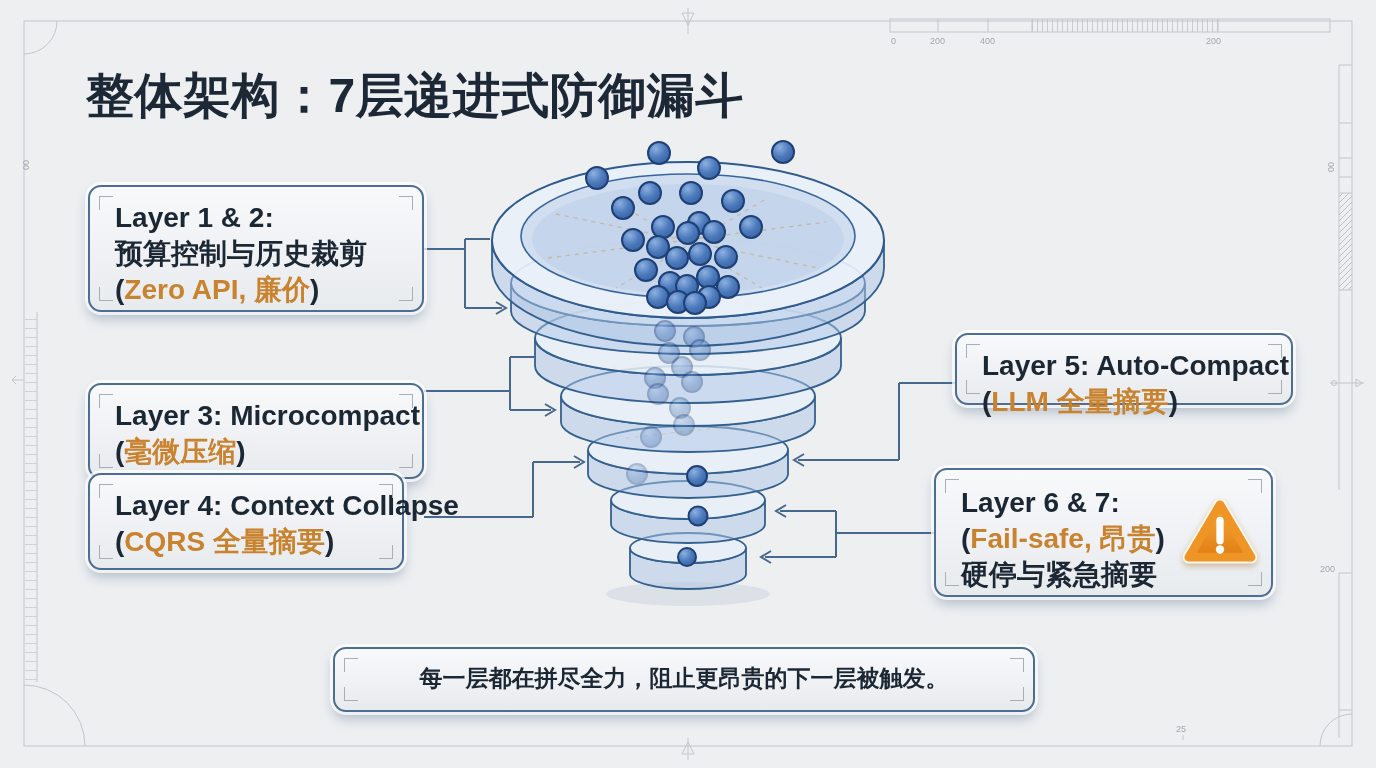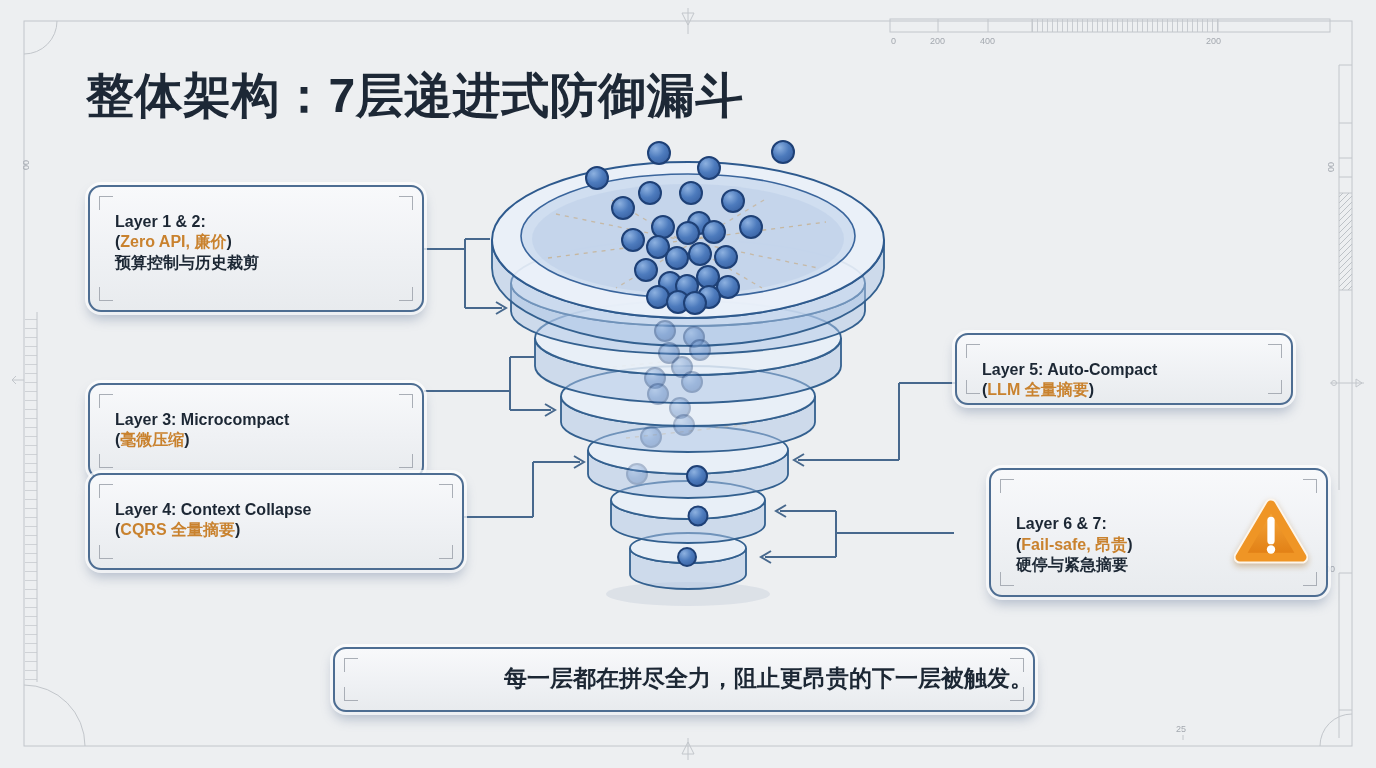--- a/index.html
+++ b/index.html
@@ -15,25 +15,25 @@
     font-size:48px;font-weight:800;color:#1d2836;letter-spacing:.5px;
   }
 
   .label-box{
     position:absolute;box-sizing:border-box;
     border:2px solid #4d6d92;border-radius:13px;
     background:linear-gradient(180deg,#f8f9fb 0%,#eff1f4 55%,#e8ebee 100%);
     box-shadow:0 0 0 3px rgba(255,255,255,.75),0 7px 12px rgba(96,115,148,.40);
   }
   .box-text{
-    padding:25px 18px 0 25px;
-    font-size:16px;font-weight:600;color:#1c2734;line-height:1.28;
+    padding:13px 18px 0 25px;
+    font-size:28px;font-weight:600;color:#1c2734;line-height:1.28;
     white-space:nowrap;
   }
-  .footer-box .box-text{padding:15px 0 0 0;text-align:right;font-size:23px;}
+  .footer-box .box-text{padding:15px 0 0 0;text-align:center;font-size:23px;}
   .orange{color:#c9822e;}
 
   .cbr{position:absolute;width:13px;height:13px;border:0 solid #a9aeb6;}
   .cbr.tl{top:9px;left:9px;border-top-width:1.5px;border-left-width:1.5px;}
   .cbr.tr{top:9px;right:9px;border-top-width:1.5px;border-right-width:1.5px;}
   .cbr.bl{bottom:9px;left:9px;border-bottom-width:1.5px;border-left-width:1.5px;}
   .cbr.br{bottom:9px;right:9px;border-bottom-width:1.5px;border-right-width:1.5px;}
 
   .flex-box{display:flex;align-items:center;}
   .flex-box .box-text{flex:1;}
@@ -242,37 +242,37 @@
 
 <div class="page-title">整体架构：7层递进式防御漏斗</div>
 
 <div class="label-box" style="left:88px;top:185px;width:336px;height:127px;">
   <span class="cbr tl"></span>
   <span class="cbr tr"></span>
   <span class="cbr bl"></span>
   <span class="cbr br"></span>
   <div class="box-text">
     <div>Layer 1 &amp; 2:</div>
+    <div>预算控制与历史裁剪</div>
     <div><span>(</span><span class="orange">Zero API, 廉价</span><span>)</span></div>
-    <div>预算控制与历史裁剪</div>
   </div>
 </div>
 
 <div class="label-box" style="left:88px;top:344px;width:336px;height:96px;margin-top:39px;">
   <span class="cbr tl"></span>
   <span class="cbr tr"></span>
   <span class="cbr bl"></span>
   <span class="cbr br"></span>
   <div class="box-text">
     <div>Layer 3: Microcompact</div>
     <div><span>(</span><span class="orange">毫微压缩</span><span>)</span></div>
   </div>
 </div>
 
-<div class="label-box" style="left:88px;top:473px;width:376px;height:97px;">
+<div class="label-box" style="left:88px;top:473px;width:316px;height:97px;">
   <span class="cbr tl"></span>
   <span class="cbr tr"></span>
   <span class="cbr bl"></span>
   <span class="cbr br"></span>
   <div class="box-text">
     <div>Layer 4: Context Collapse</div>
     <div><span>(</span><span class="orange">CQRS 全量摘要</span><span>)</span></div>
   </div>
 </div>
 
@@ -280,21 +280,21 @@
   <span class="cbr tl"></span>
   <span class="cbr tr"></span>
   <span class="cbr bl"></span>
   <span class="cbr br"></span>
   <div class="box-text">
     <div>Layer 5: Auto-Compact</div>
     <div><span>(</span><span class="orange">LLM 全量摘要</span><span>)</span></div>
   </div>
 </div>
 
-<div class="label-box flex-box" style="left:989px;top:468px;width:339px;height:129px;">
+<div class="label-box flex-box" style="left:934px;top:468px;width:339px;height:129px;">
   <span class="cbr tl"></span>
   <span class="cbr tr"></span>
   <span class="cbr bl"></span>
   <span class="cbr br"></span>
   <div class="box-text">
     <div>Layer 6 &amp; 7:</div>
     <div><span>(</span><span class="orange">Fail-safe, 昂贵</span><span>)</span></div>
     <div>硬停与紧急摘要</div>
   </div>
   <div class="warn-wrap">

